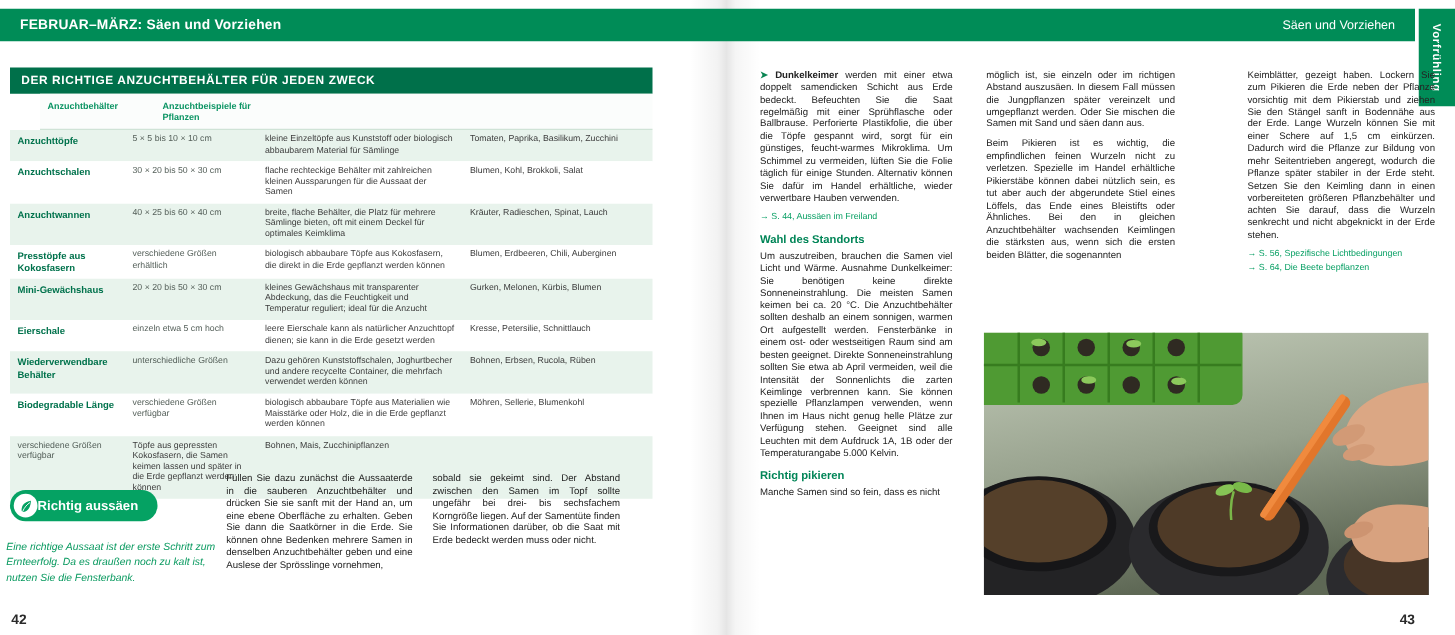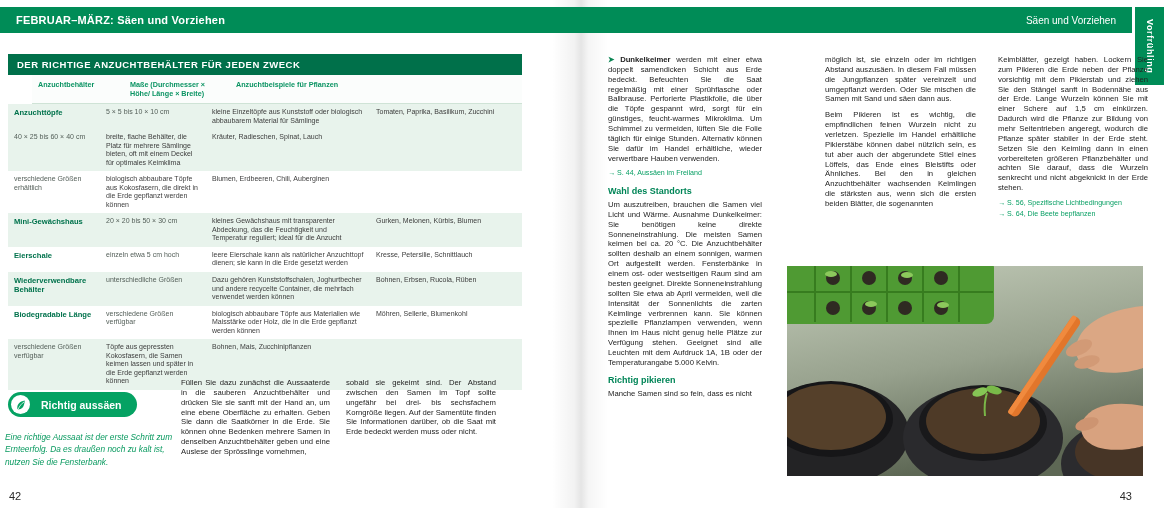--- a/index.html
+++ b/index.html
@@ -30,42 +30,42 @@
     padding:5px 9px;letter-spacing:.5px;}
   .thead{display:grid;grid-template-columns:92px 106px 164px 152px;background:#fbfdfc;border-bottom:1px solid #cfe3d6;margin-left:24px;}
   .thead div{color:#0b9463;font-size:7.2px;font-weight:bold;padding:5px 6px;line-height:1.25;}
   .trow{display:grid;grid-template-columns:92px 106px 164px 152px;background:#ffffff;}
   .trow.alt{background:var(--ltrow);}
   .trow div{padding:4px 6px;font-size:7px;line-height:1.22;color:#3c3c3c;}
   .trow .cname{color:#00724c;font-weight:bold;font-size:7.6px;}
   .trow .csize{color:#55605a;}
 
   .badge{position:absolute;left:8px;top:392px;height:25px;background:var(--badge);border-radius:13px;
-    display:inline-flex;align-items:center;padding:0 15px 0 3px;color:#fff;font-weight:bold;font-size:10.5px;gap:11px;}
+    display:inline-flex;align-items:center;padding:0 15px 0 3px;color:#fff;font-weight:bold;font-size:10.5px;gap:0;}
   .badge-circle{width:19px;height:19px;border-radius:50%;background:#fff;display:flex;align-items:center;justify-content:center;}
 
   .note{position:absolute;left:5px;top:431px;width:168px;color:#0a9a60;font-size:8.3px;font-style:italic;line-height:1.5;}
 
   .col{position:absolute;font-size:7.7px;line-height:1.28;color:#232323;text-align:justify;}
   .col p{margin:0 0 6px 0;}
   #lcol1{left:181px;top:378px;width:149px;}
   #lcol2{left:346px;top:378px;width:150px;}
   #rcol1{left:608px;top:55px;width:154px;}
-  #rcol2{left:825px;top:55px;width:151px;}
+  #rcol2{left:789px;top:55px;width:151px;}
   #rcol3{left:962px;top:55px;width:150px;margin-left:36px;}
 
   .h-green{color:#008557;font-weight:bold;font-size:9px;margin:7px 0 3px;text-align:left;}
   .xref{color:#0aa065;font-size:7.1px;margin:2px 0 2px;text-align:left;}
   .arrow{color:#0a8553;font-weight:bold;}
   .b{font-weight:bold;}
 
   .photo{position:absolute;left:787px;top:266px;width:356px;height:210px;overflow:hidden;}
   .caption{position:absolute;left:787px;top:481px;width:356px;font-size:7.2px;color:#78857c;}
 
-  .pagenum{position:absolute;bottom:6px;font-weight:normal;font-size:11px;color:#2a2a2a;}
+  .pagenum{position:absolute;bottom:6px;font-weight:bold;font-size:11px;color:#2a2a2a;}
   #p42{left:9px;} #p43{right:32px;}
 </style>
 </head>
 <body>
 
 <div class="spread">
 
   <div class="gutter"></div>
 
   <div class="header-bar">
@@ -74,36 +74,43 @@
   </div>
 
   <div class="season-tab">
     <span>Vorfrühling</span>
   </div>
 
   <div class="table-wrap">
     <div class="table-title">DER RICHTIGE ANZUCHTBEHÄLTER FÜR JEDEN ZWECK</div>
     <div class="thead">
       <div>Anzuchtbehälter</div>
-      <div>Maße (Durchmesser × Höhe/ Länge × Breite)</div>
       <div>Anzuchtbeispiele für Pflanzen</div>
     </div>
 
     <div class="trow alt">
       <div class="cname">Anzuchttöpfe</div>
       <div class="csize">5 × 5 bis 10 × 10 cm</div>
       <div>kleine Einzeltöpfe aus Kunststoff oder biologisch abbaubarem Material für Sämlinge</div>
       <div>Tomaten, Paprika, Basilikum, Zucchini</div>
     </div>
-    <div class="trow alt">
+    <div class="trow">
+      <div class="cname">Anzuchtschalen</div>
+      <div class="csize">30 × 20 bis 50 × 30 cm</div>
+      <div>flache rechteckige Behälter mit zahlreichen kleinen Aussparungen für die Aussaat der Samen</div>
+      <div>Blumen, Kohl, Brokkoli, Salat</div>
+    </div>
+    <div class="trow alt">
+      <div class="cname">Anzuchtwannen</div>
       <div class="csize">40 × 25 bis 60 × 40 cm</div>
       <div>breite, flache Behälter, die Platz für mehrere Sämlinge bieten, oft mit einem Deckel für optimales Keimklima</div>
       <div>Kräuter, Radieschen, Spinat, Lauch</div>
     </div>
     <div class="trow">
+      <div class="cname">Presstöpfe aus Kokosfasern</div>
       <div class="csize">verschiedene Größen erhältlich</div>
       <div>biologisch abbaubare Töpfe aus Kokosfasern, die direkt in die Erde gepflanzt werden können</div>
       <div>Blumen, Erdbeeren, Chili, Auberginen</div>
     </div>
     <div class="trow alt">
       <div class="cname">Mini-Gewächshaus</div>
       <div class="csize">20 × 20 bis 50 × 30 cm</div>
       <div>kleines Gewächshaus mit transparenter Abdeckung, das die Feuchtigkeit und Temperatur reguliert; ideal für die Anzucht</div>
       <div>Gurken, Melonen, Kürbis, Blumen</div>
     </div>

